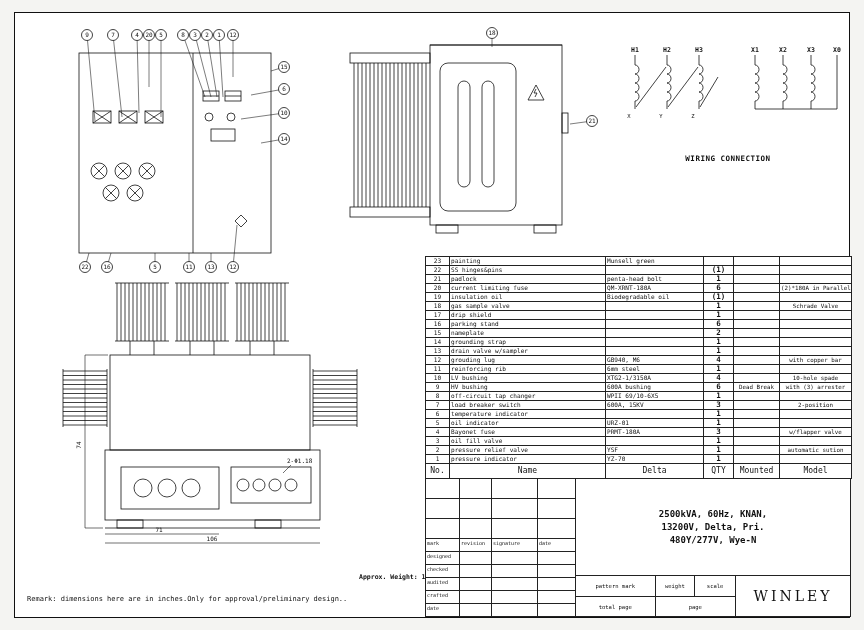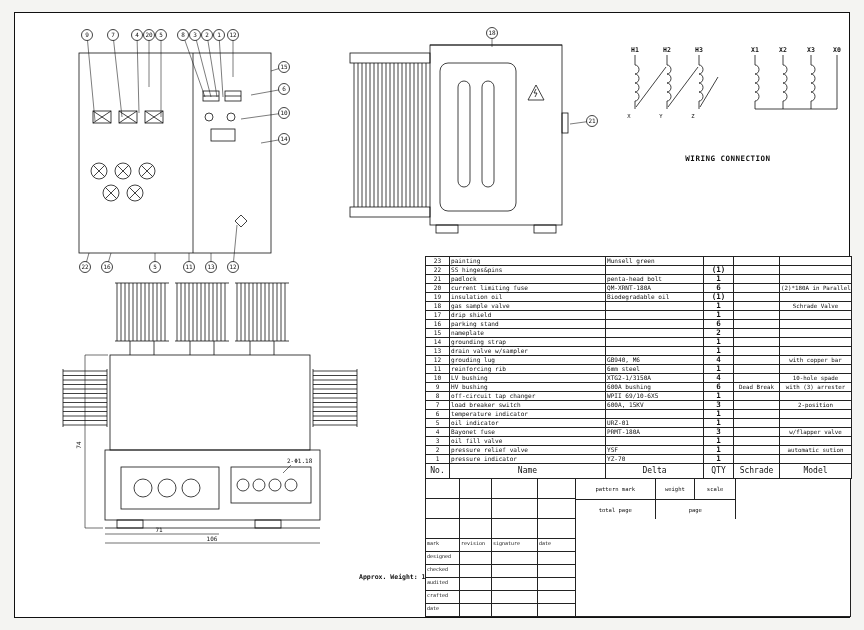--- a/index.html
+++ b/index.html
@@ -367,20 +367,21 @@
         <line x1="50" y1="259" x2="164" y2="259"></line>
         <text x="104" y="257" text-anchor="middle">71</text>
         <line x1="236" y1="190" x2="228" y2="198"></line>
         <text x="232" y="188">2-Φ1.18</text>
       </g>
     </svg>
   </div>
 
   <div class="weight-note" style="left:344px; top:560px;">Approx. Weight: 11534LBS.</div>
 
+  <div class="note" style="left:12px; top:582px;">Remark: dimensions here are in inches.Only for approval/preliminary design..</div>
 
   <div class="bom abs">
     <table id="parts-table">
       <colgroup>
         <col style="width:24px">
           <col style="width:156px">
           <col style="width:98px">
         <col style="width:30px">
           <col style="width:46px">
           <col style="width:72px">
@@ -568,21 +569,21 @@
             <td class="c2">YZ-70</td>
             <td class="c3">1</td>
             <td class="c4"></td>
             <td class="c5"></td>
           </tr>
           <tr class="head-row">
             <td class="c0">No.</td>
             <td class="c1">Name</td>
             <td class="c2">Delta</td>
             <td class="c3">QTY</td>
-            <td class="c4">Schrade</td>
+            <td class="c4">Mounted</td>
             <td class="c5">Model</td>
           </tr>
         </tbody>
     </table>
 
     <div class="title-block">
       <div id="revision-table">
           <div class="rev-row fill first">
             <div class="rev-cell" style="width: 34px;"></div>
             <div class="rev-cell" style="width: 32px;"></div>
@@ -632,30 +633,36 @@
             <div class="rev-cell last"></div>
           </div>
           <div class="rev-row " style="height: 13px;">
             <div class="rev-cell" style="width: 34px;">date</div>
             <div class="rev-cell" style="width: 32px;"></div>
             <div class="rev-cell" style="width: 46px;"></div>
             <div class="rev-cell last"></div>
           </div>
         </div>
       <div class="tb-right">
+        <div class="spec">
+          <div>2500kVA, 60Hz, KNAN,</div>
+          <div>13200V, Delta, Pri.</div>
+          <div>480Y/277V, Wye-N</div>
+        </div>
         <div class="tb-bottom">
           <div class="tb-cells">
             <div class="tb-row">
               <div class="tb-cell w80">pattern mark</div>
               <div class="tb-cell w40">weight</div>
               <div class="tb-cell w40 last">scale</div>
             </div>
             <div class="tb-row">
               <div class="tb-cell w80">total page</div>
               <div class="tb-cell w80 last">page</div>
             </div>
           </div>
+          <div class="winley">WINLEY</div>
         </div>
       </div>
     </div>
   </div>
 
 </div>
 
 </body></html>

